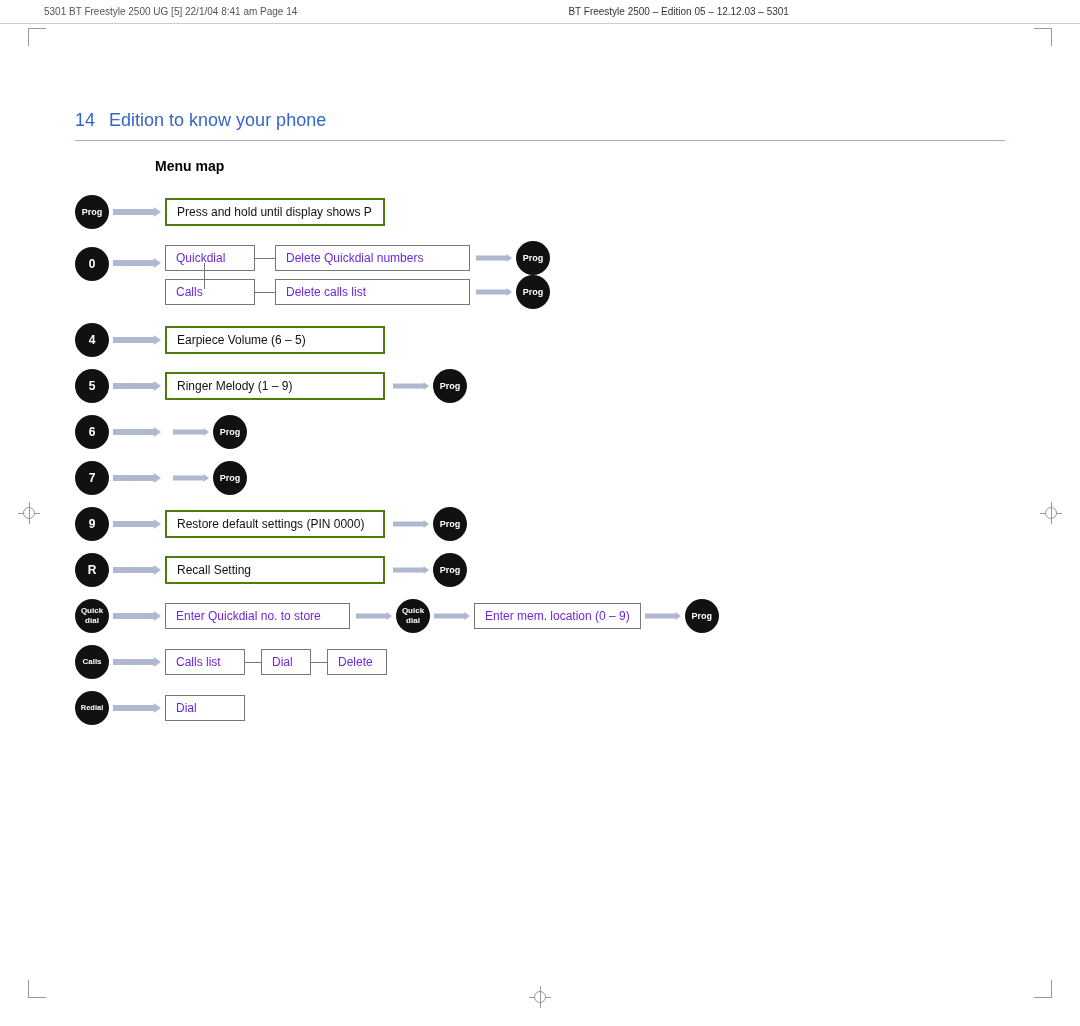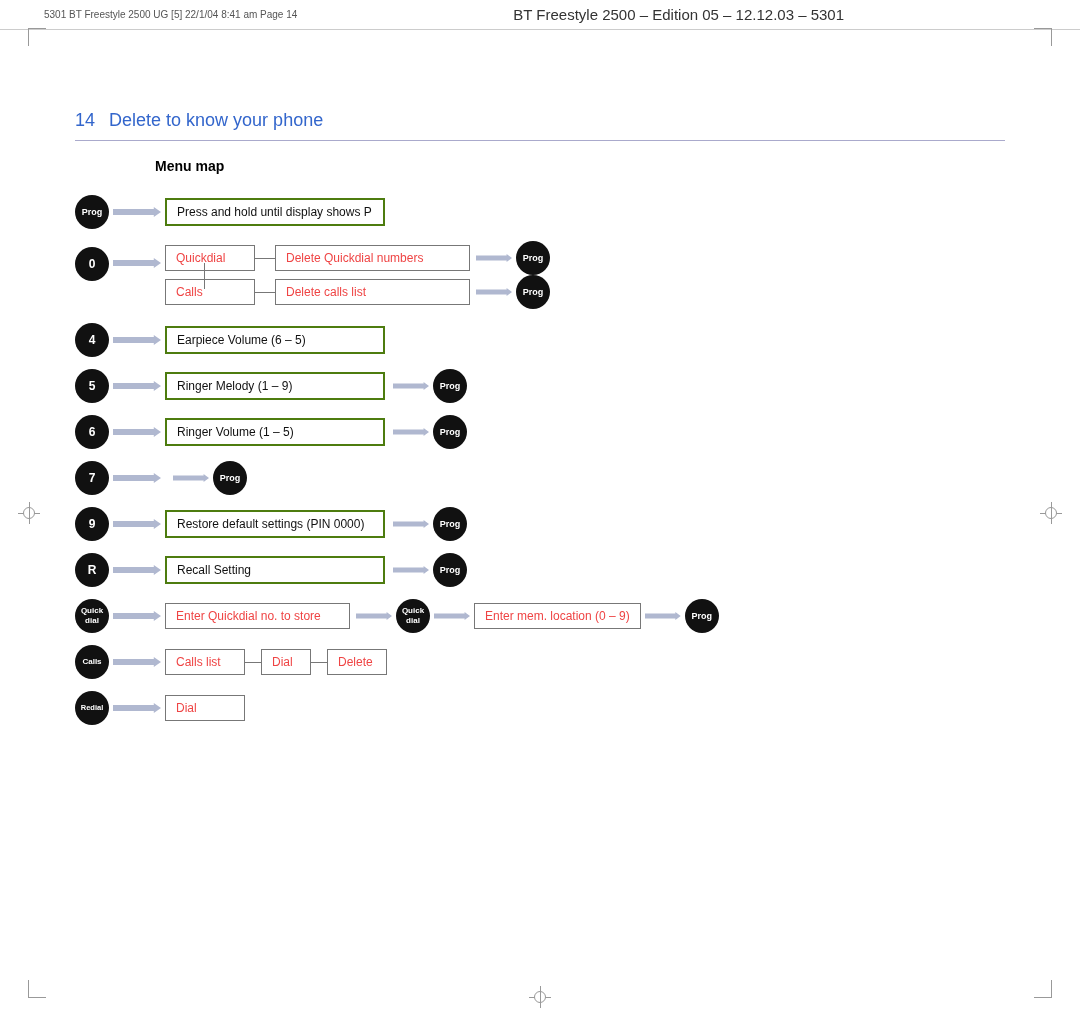--- a/index.html
+++ b/index.html
@@ -25,21 +25,21 @@
       justify-content: space-between;
       align-items: center;
       border-bottom: 1px solid #ccc;
     }
     .page-header-left {
       font-size: 10px;
       color: #555;
       padding-left: 24px;
     }
     .page-header-center {
-      font-size: 15px;
+      font-size: 10px;
       color: #333;
       text-align: center;
       flex: 1;
     }
 
     
     .corner-mark {
       position: absolute;
       width: 18px;
       height: 18px;
@@ -189,21 +189,21 @@
     }
     .arrow-sm .arrow-body {
       height: 8px;
     }
 
     
     .box-label {
       border: 1px solid #777;
       padding: 5px 10px;
       font-size: 12px;
-      color: #ef4444;
+      color: #6d28d9;
       white-space: nowrap;
       min-width: 80px;
       background: #fff;
     }
     .box-label-wide {
       border: 2px solid #4d7c0f;
       padding: 5px 10px;
       font-size: 12px;
       color: #111;
       white-space: nowrap;
@@ -236,21 +236,21 @@
 
 <div class="crosshair" style="top:50%;left:18px;transform:translateY(-50%);">
   <div class="circle"></div>
 </div>
 <div class="crosshair" style="top:50%;right:18px;transform:translateY(-50%);">
   <div class="circle"></div>
 </div>
 
 <div class="section-title">
   <span class="section-number">14</span>
-  <span class="section-name">Delete to know your phone</span>
+  <span class="section-name">Edition to know your phone</span>
 </div>
 
 <div class="section-divider"></div>
 
 <div class="menu-map-title">Menu map</div>
 
 <div class="menu-container">
 
   <div class="menu-row row-group">
     <div class="btn-badge prog-badge">Prog</div>
@@ -317,21 +317,20 @@
         <div class="arrow-body"></div>
       </div>
     <div class="btn-badge prog-badge">Prog</div>
   </div>
 
   <div class="menu-row row-group">
     <div class="btn-badge">6</div>
     <div class="arrow">
         <div class="arrow-body"></div>
       </div>
-    <div class="box-label-wide">Ringer Volume (1 – 5)</div>
     <div class="arrow-sm" style="margin-left:8px;">
         <div class="arrow-body"></div>
       </div>
     <div class="btn-badge prog-badge">Prog</div>
   </div>
 
   <div class="menu-row row-group">
     <div class="btn-badge">7</div>
     <div class="arrow">
         <div class="arrow-body"></div>

